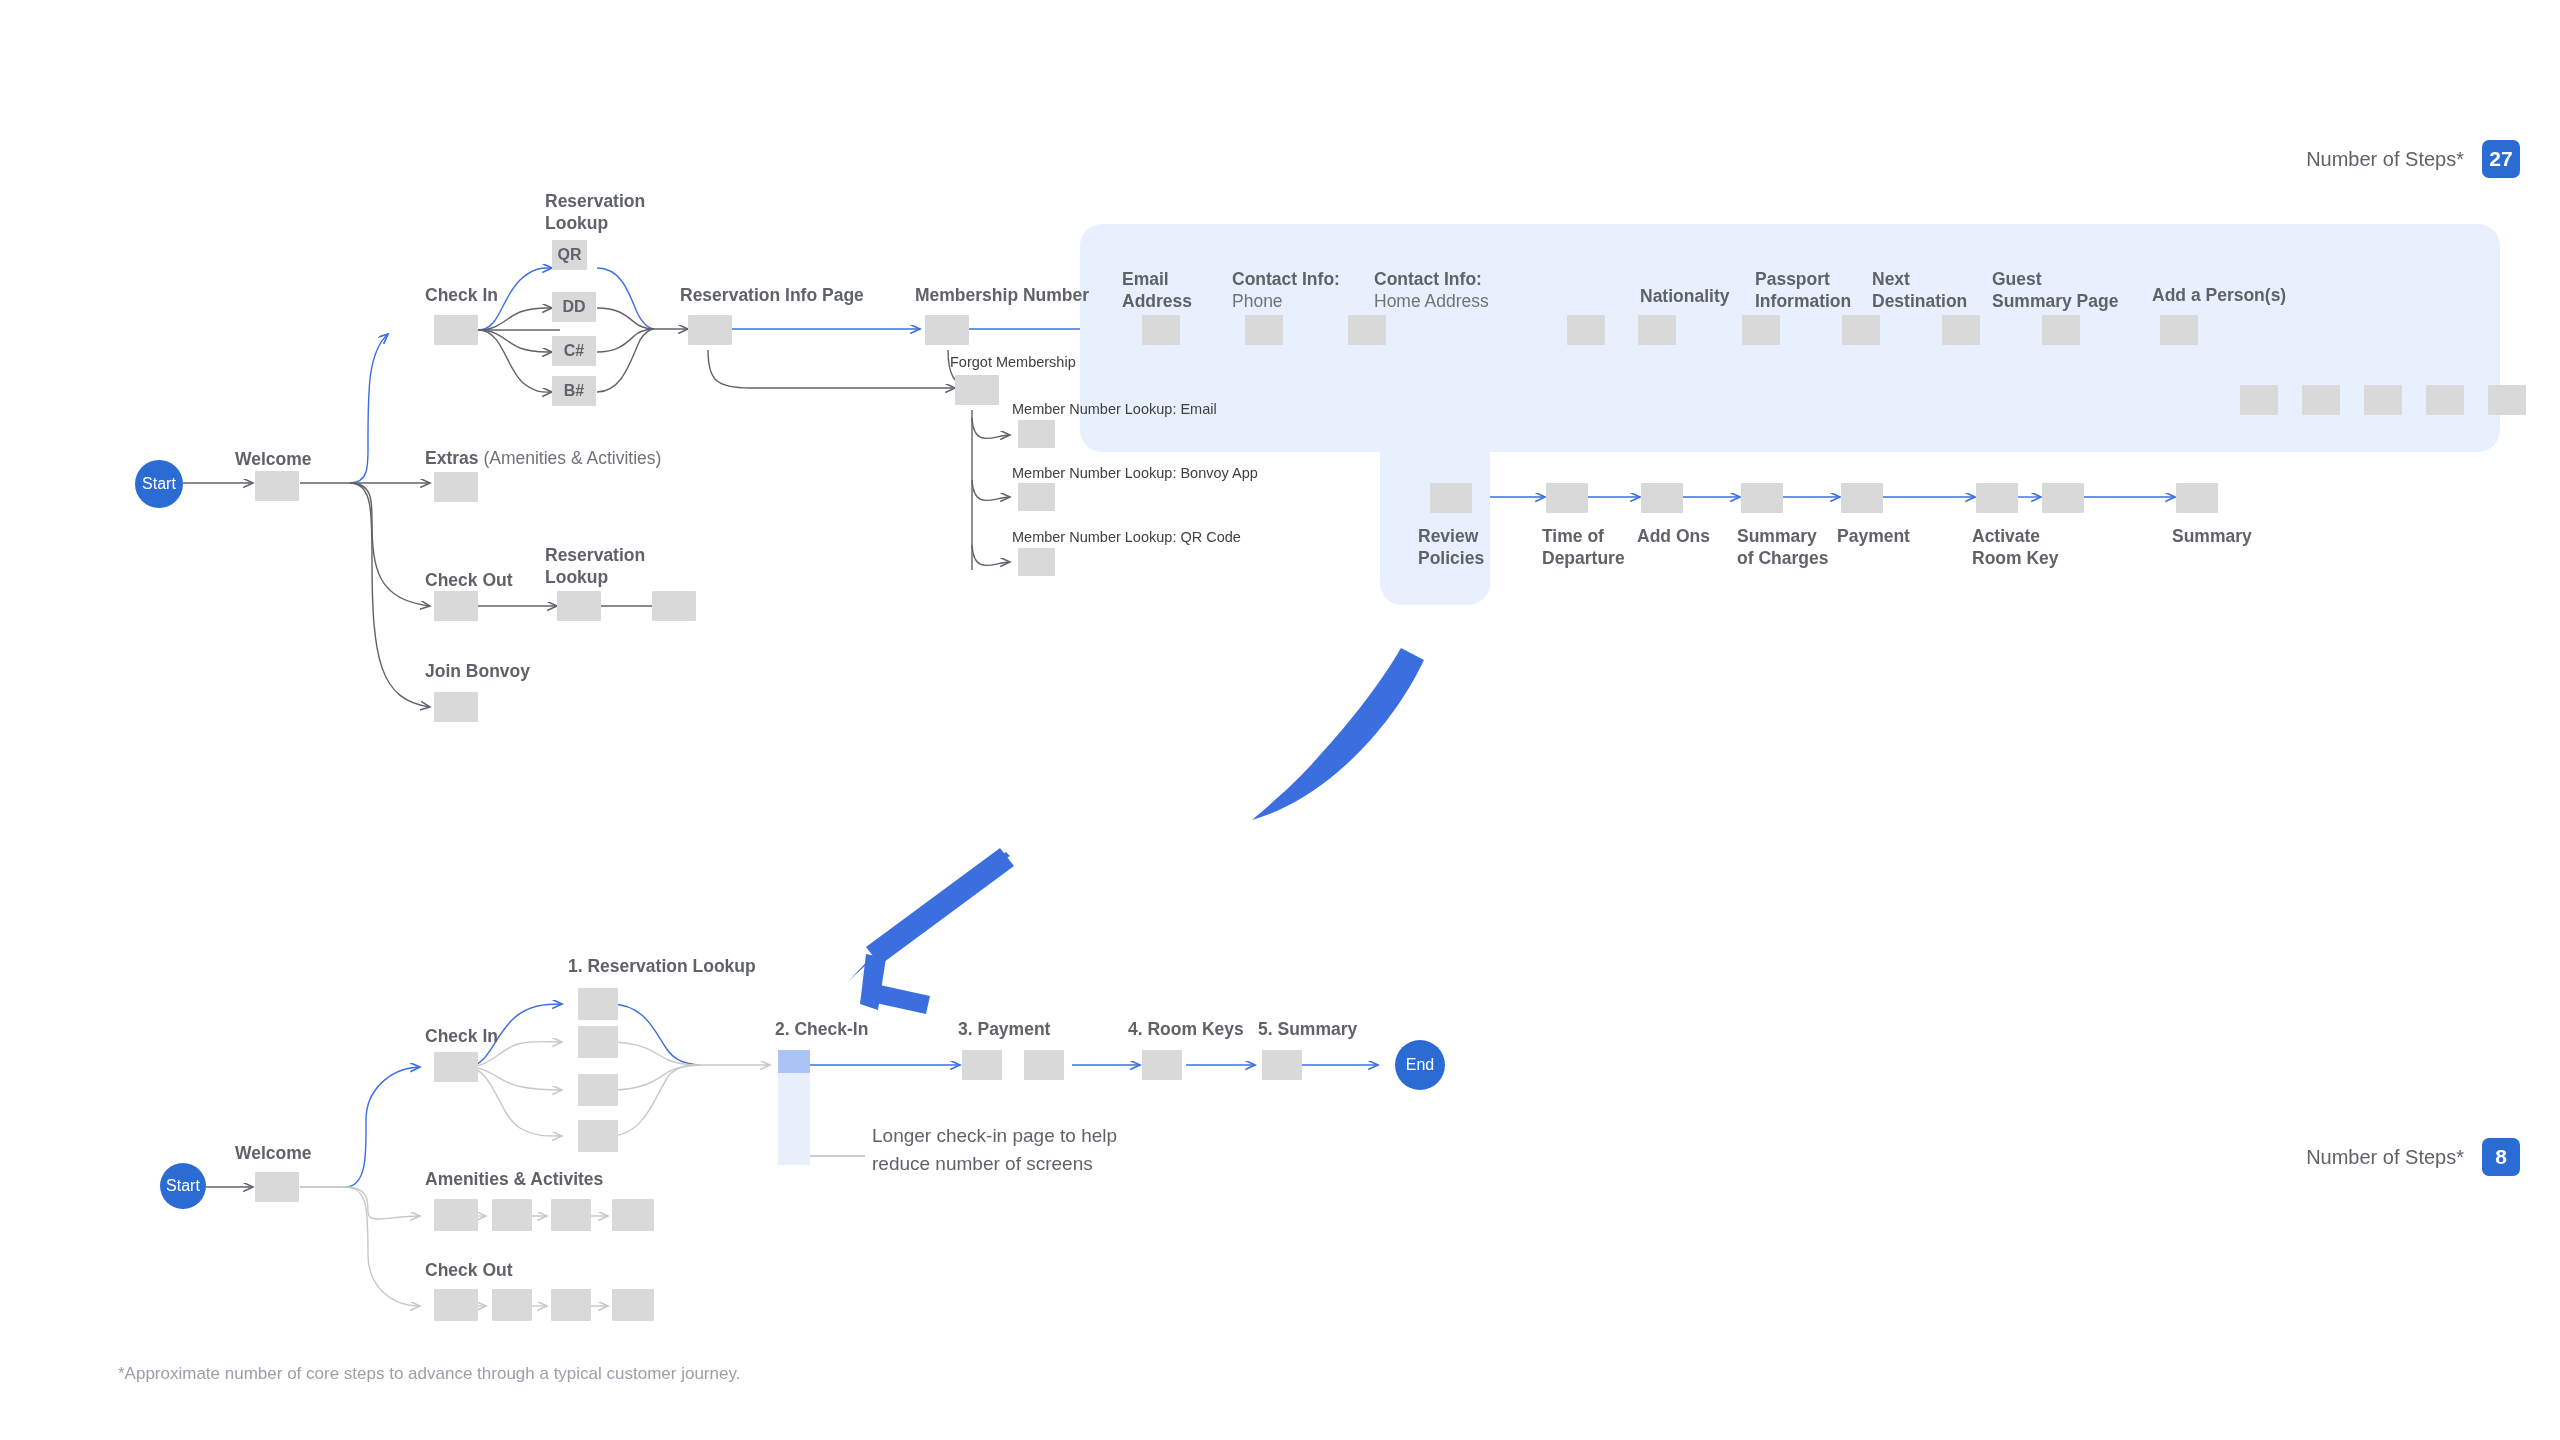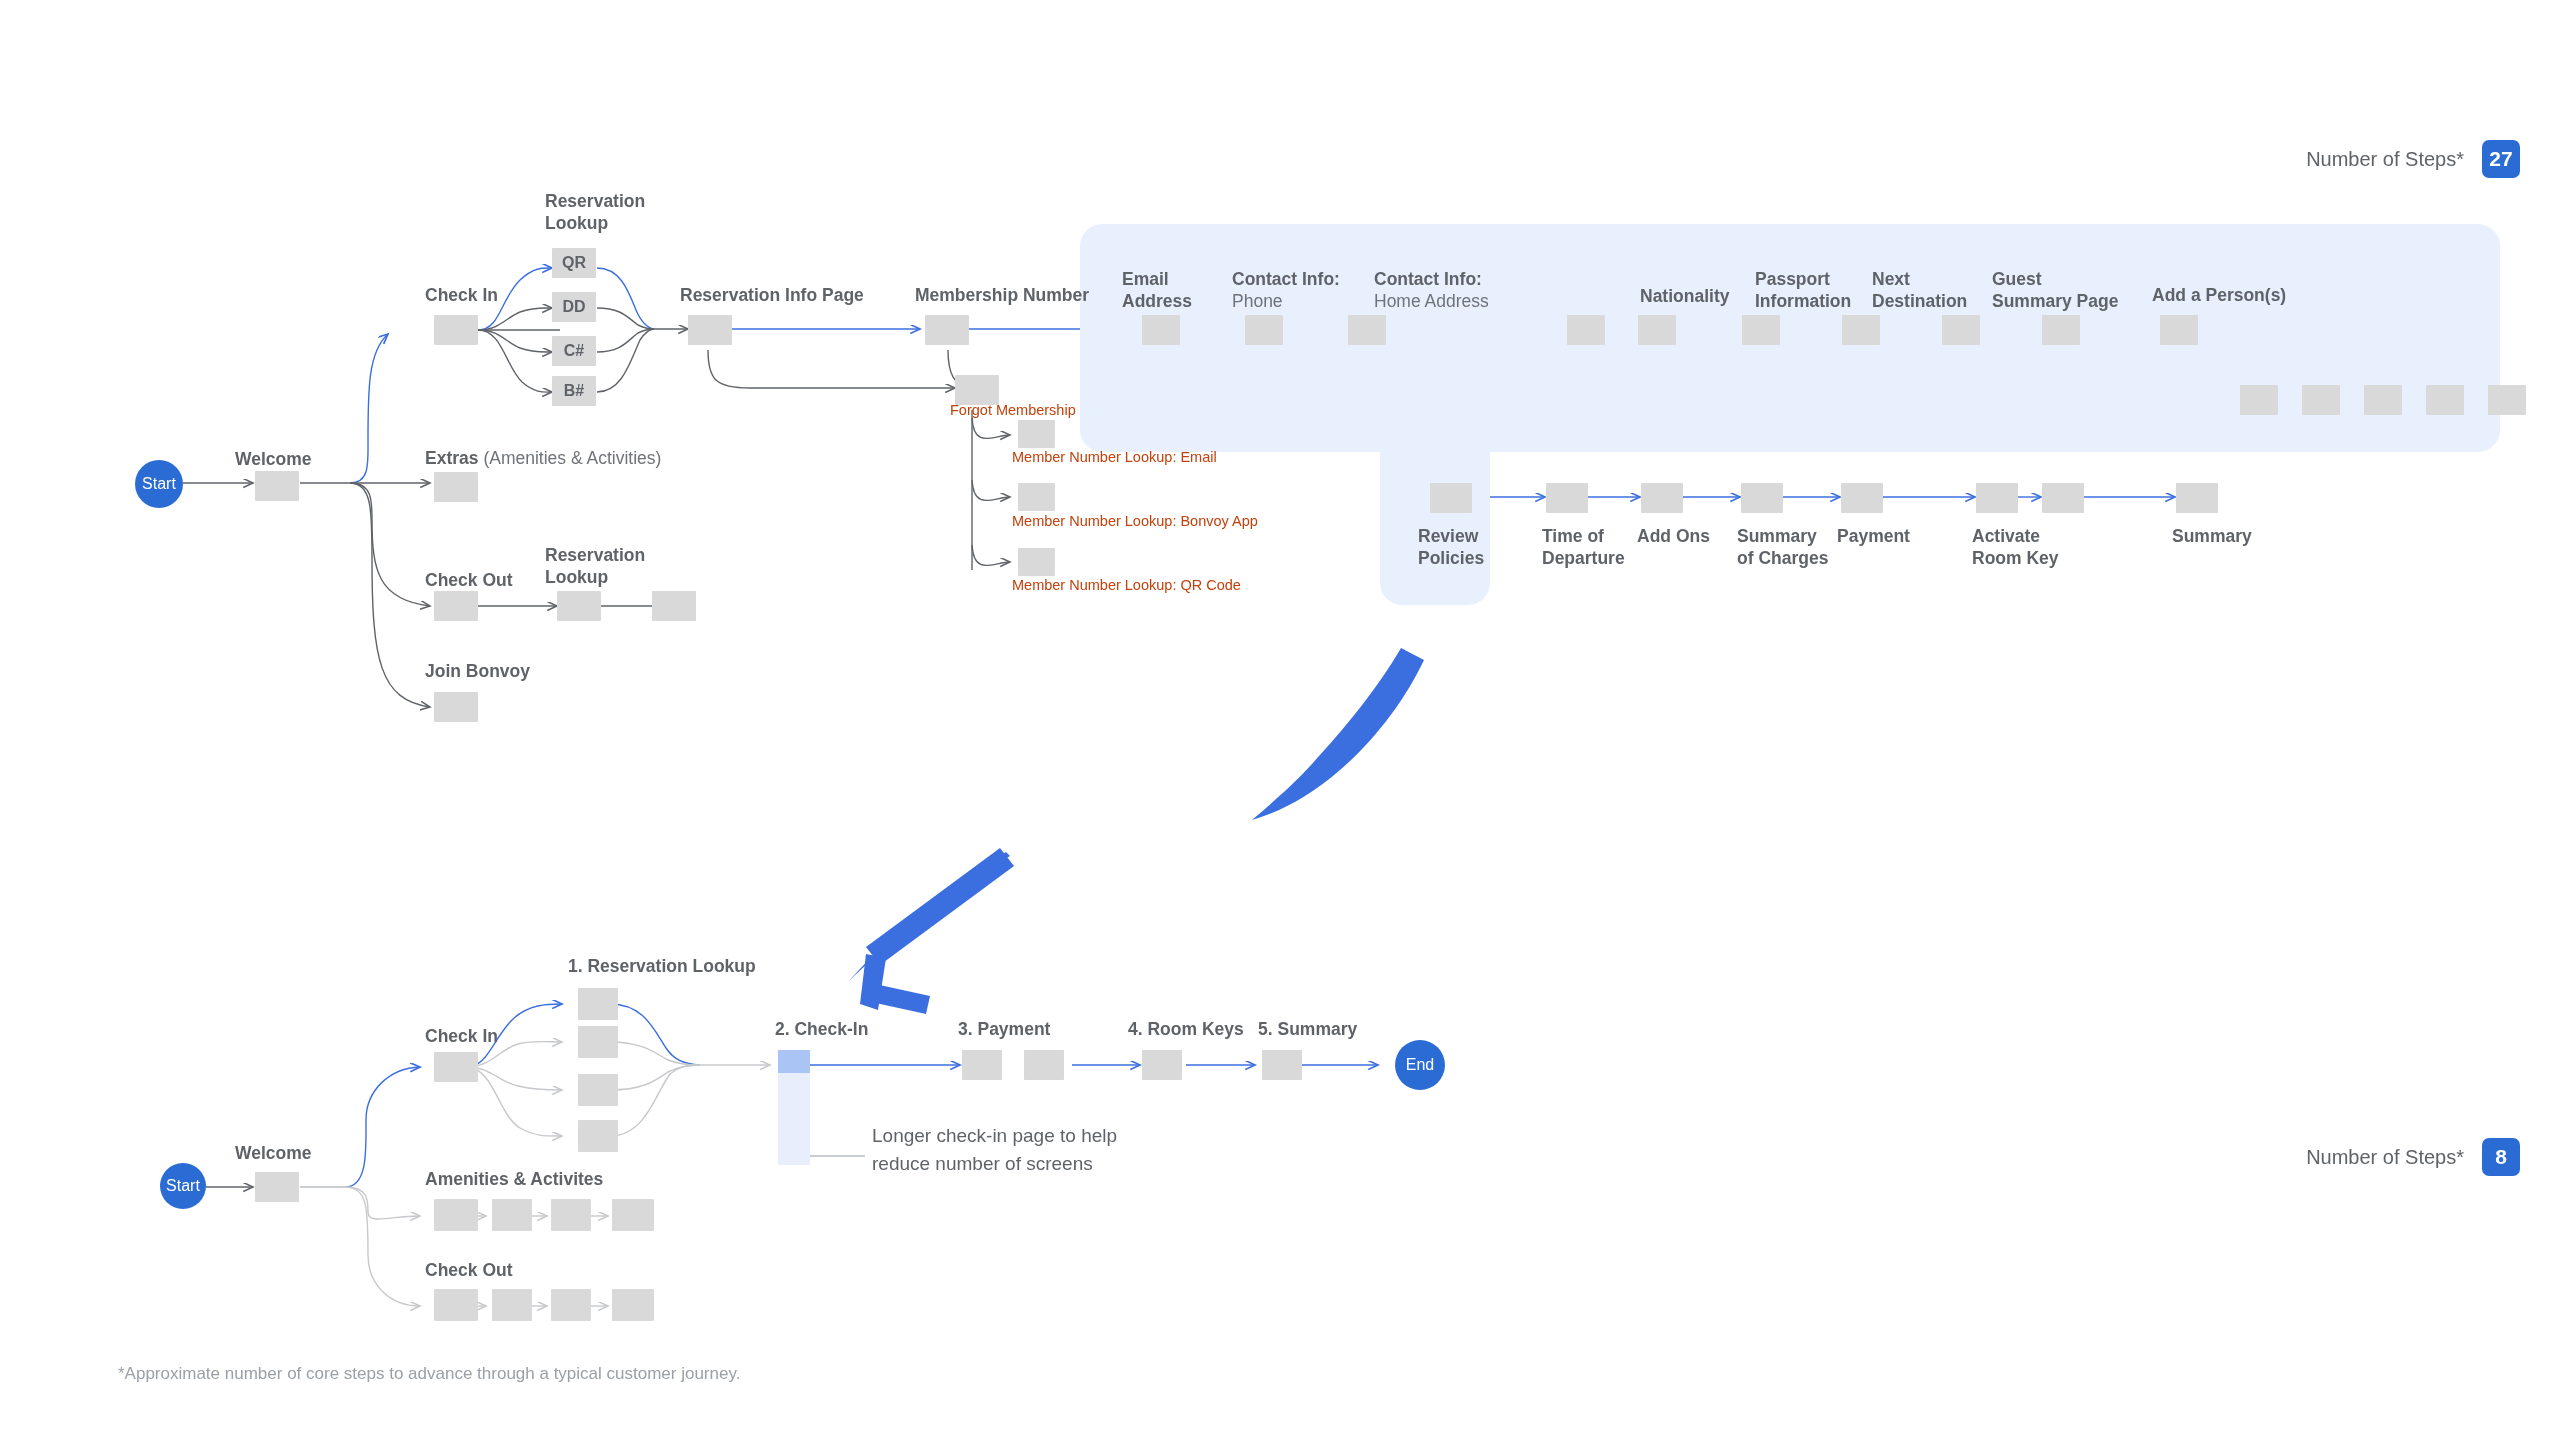--- a/index.html
+++ b/index.html
@@ -6,21 +6,21 @@
   html,body{margin:0;padding:0;background:#ffffff;}
   body{width:2560px;height:1440px;position:relative;overflow:hidden;
        font-family:"Liberation Sans","DejaVu Sans",sans-serif;color:#3c4043;}
   .stage{position:absolute;inset:0;}
   svg.wires{position:absolute;left:0;top:0;width:2560px;height:1440px;pointer-events:none;}
 
   .h1{position:absolute;font-size:40px;font-weight:700;color:#202124;letter-spacing:-0.2px;}
   .node{position:absolute;background:#d9d9d9;border-radius:1px;}
   .lbl{position:absolute;font-size:17.5px;font-weight:700;color:#5f6368;line-height:1.26;white-space:nowrap;}
   .lbl .thin{font-weight:400;color:#6f7378;}
-  .small{position:absolute;font-size:14.5px;font-weight:400;color:#c2410c;line-height:1.3;white-space:nowrap;margin-top:48px;}
+  .small{position:absolute;font-size:14.5px;font-weight:400;color:#404040;line-height:1.3;white-space:nowrap;}
 
   .pill{position:absolute;border-radius:999px;background:#2b6cd4;color:#fff;
         display:flex;align-items:center;justify-content:center;font-size:16px;font-weight:500;}
   .panel{position:absolute;background:#e8f0fe;border-radius:22px;}
 
   .steps-wrap{position:absolute;display:flex;align-items:center;gap:18px;}
   .steps-lbl{font-size:20px;color:#5f6368;font-weight:400;white-space:nowrap;}
   .steps-badge{width:38px;height:38px;border-radius:7px;background:#2b6cd4;color:#fff;
                display:flex;align-items:center;justify-content:center;font-size:21px;font-weight:700;}
 
@@ -159,21 +159,21 @@
   <div class="node" style="left:255px;top:471px;width:44px;height:30px;"></div>
 
   <div class="lbl" style="left:425px;top:284px;">Check In</div>
   <div class="node" style="left:434px;top:315px;width:44px;height:30px;"></div>
 
   <div class="lbl" style="left:545px;top:190px;">
     <span>Reservation</span><br>
     <span>Lookup</span>
   </div>
 
-  <div class="node" style="left:552px;top:248px;width:44px;height:30px;display:flex;align-items:center;justify-content:center;font-size:16px;font-weight:700;color:#5f6368;">QR</div>
+  <div class="node" style="left:552px;top:240px;width:35px;height:30px;display:flex;align-items:center;justify-content:center;font-size:16px;font-weight:700;color:#5f6368;">QR</div>
   <div class="node" style="left:552px;top:292px;width:44px;height:30px;display:flex;align-items:center;justify-content:center;font-size:16px;font-weight:700;color:#5f6368;">DD</div>
   <div class="node" style="left:552px;top:336px;width:44px;height:30px;display:flex;align-items:center;justify-content:center;font-size:16px;font-weight:700;color:#5f6368;">C#</div>
   <div class="node" style="left:552px;top:376px;width:44px;height:30px;display:flex;align-items:center;justify-content:center;font-size:16px;font-weight:700;color:#5f6368;">B#</div>
 
   <div class="lbl" style="left:680px;top:284px;">Reservation Info Page</div>
   <div class="node" style="left:688px;top:315px;width:44px;height:30px;"></div>
 
   <div class="lbl" style="left:915px;top:284px;">Membership Number</div>
   <div class="node" style="left:925px;top:315px;width:44px;height:30px;"></div>
 

